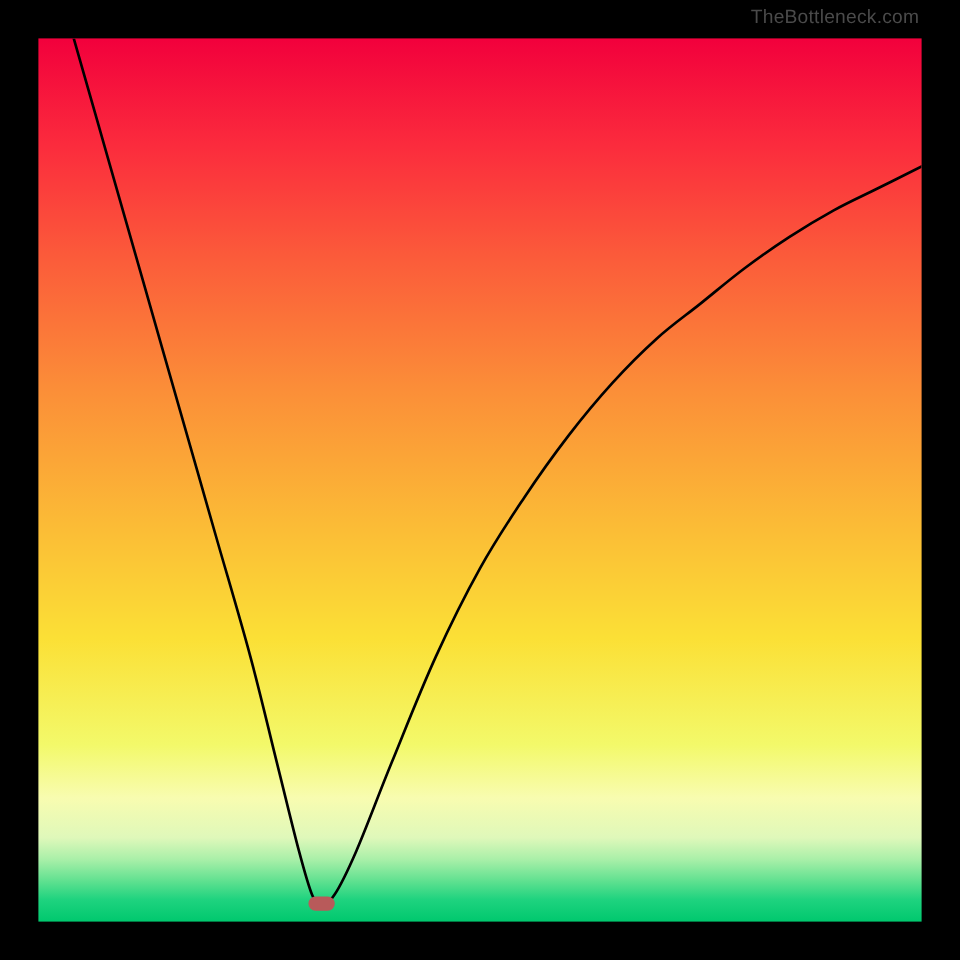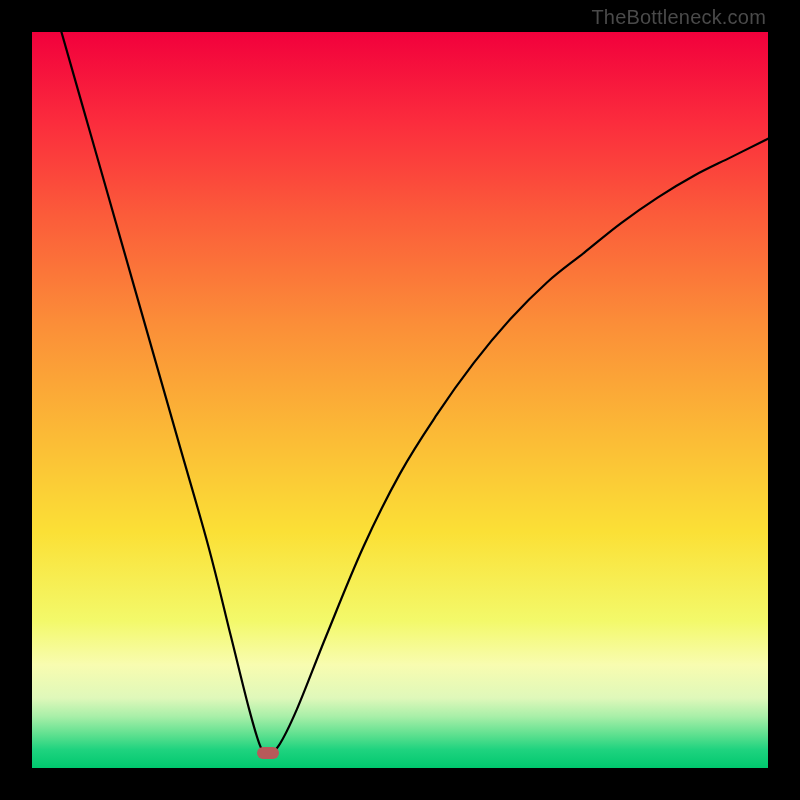--- a/index.html
+++ b/index.html
@@ -25,21 +25,21 @@
     top: 2px;
     width: 736px;
     height: 736px;
     overflow: hidden;
   }
   .watermark {
     position: absolute;
     top: 6px;
     right: 34px;
     color: #4a4a4a;
-    font-size: 20px;
+    font-size: 16px;
     font-weight: 500;
     letter-spacing: 0.2px;
     z-index: 10;
   }
   svg.curve {
     position: absolute;
     left: 0;
     top: 0;
     width: 736px;
     height: 736px;

